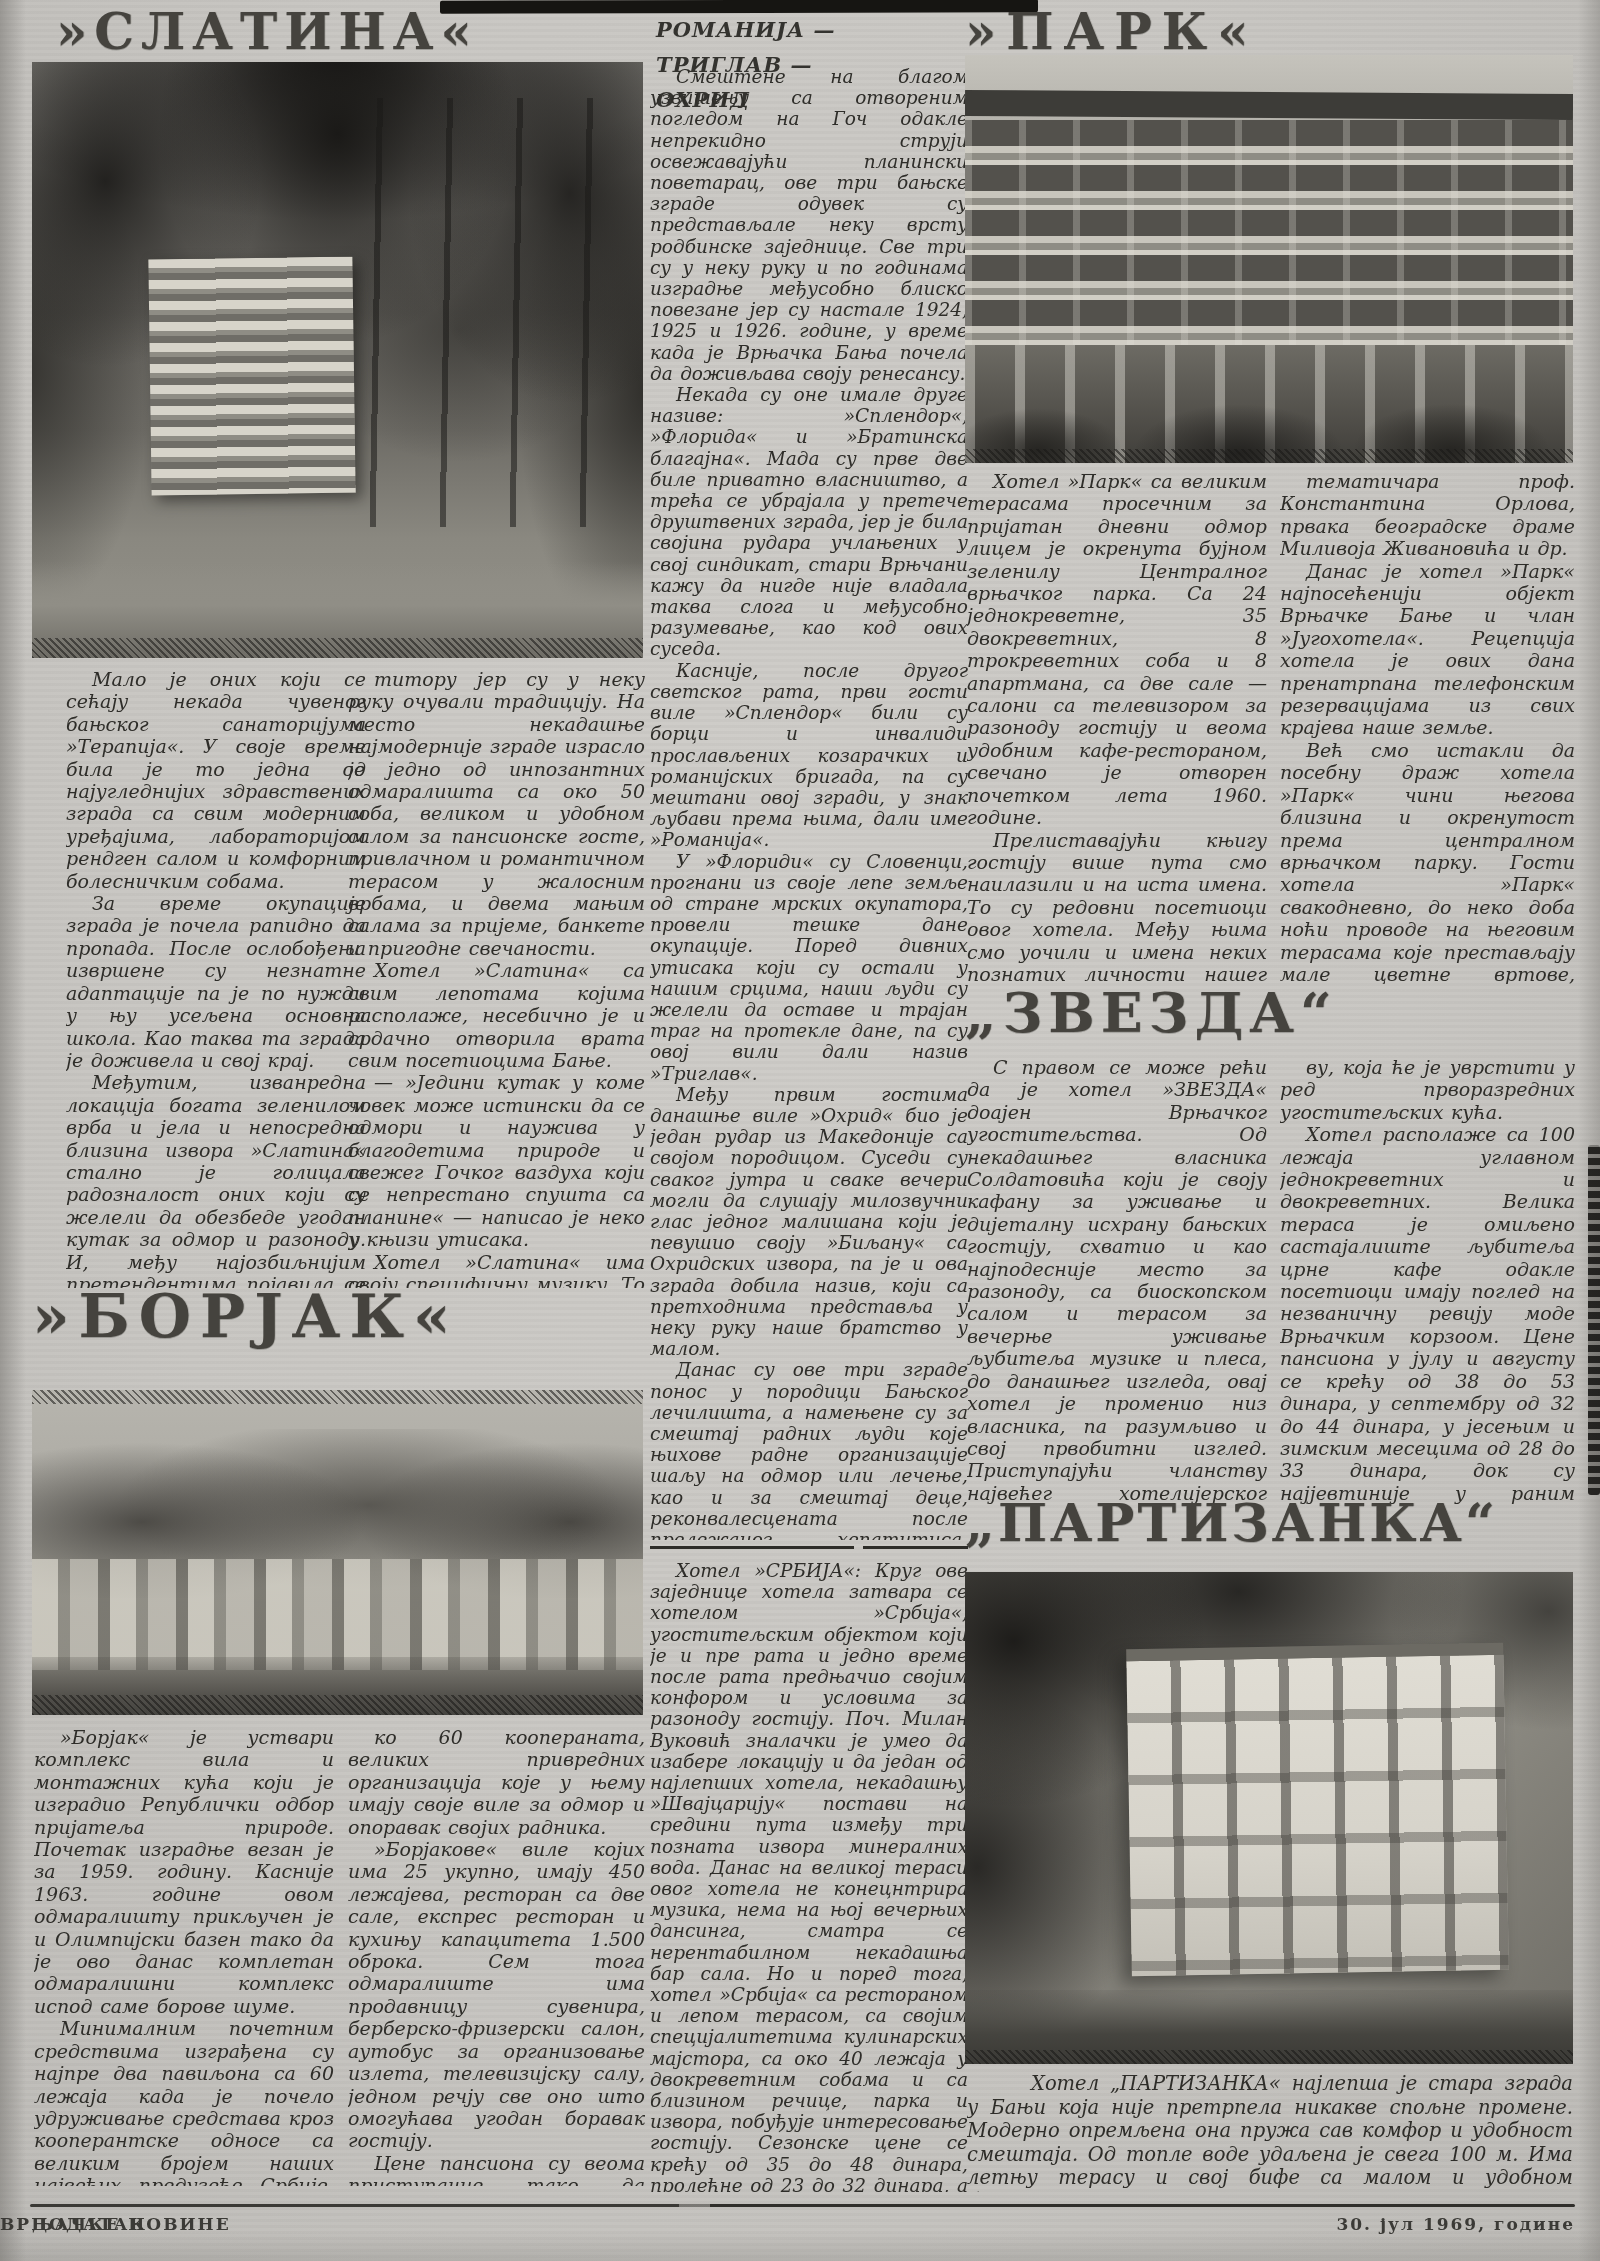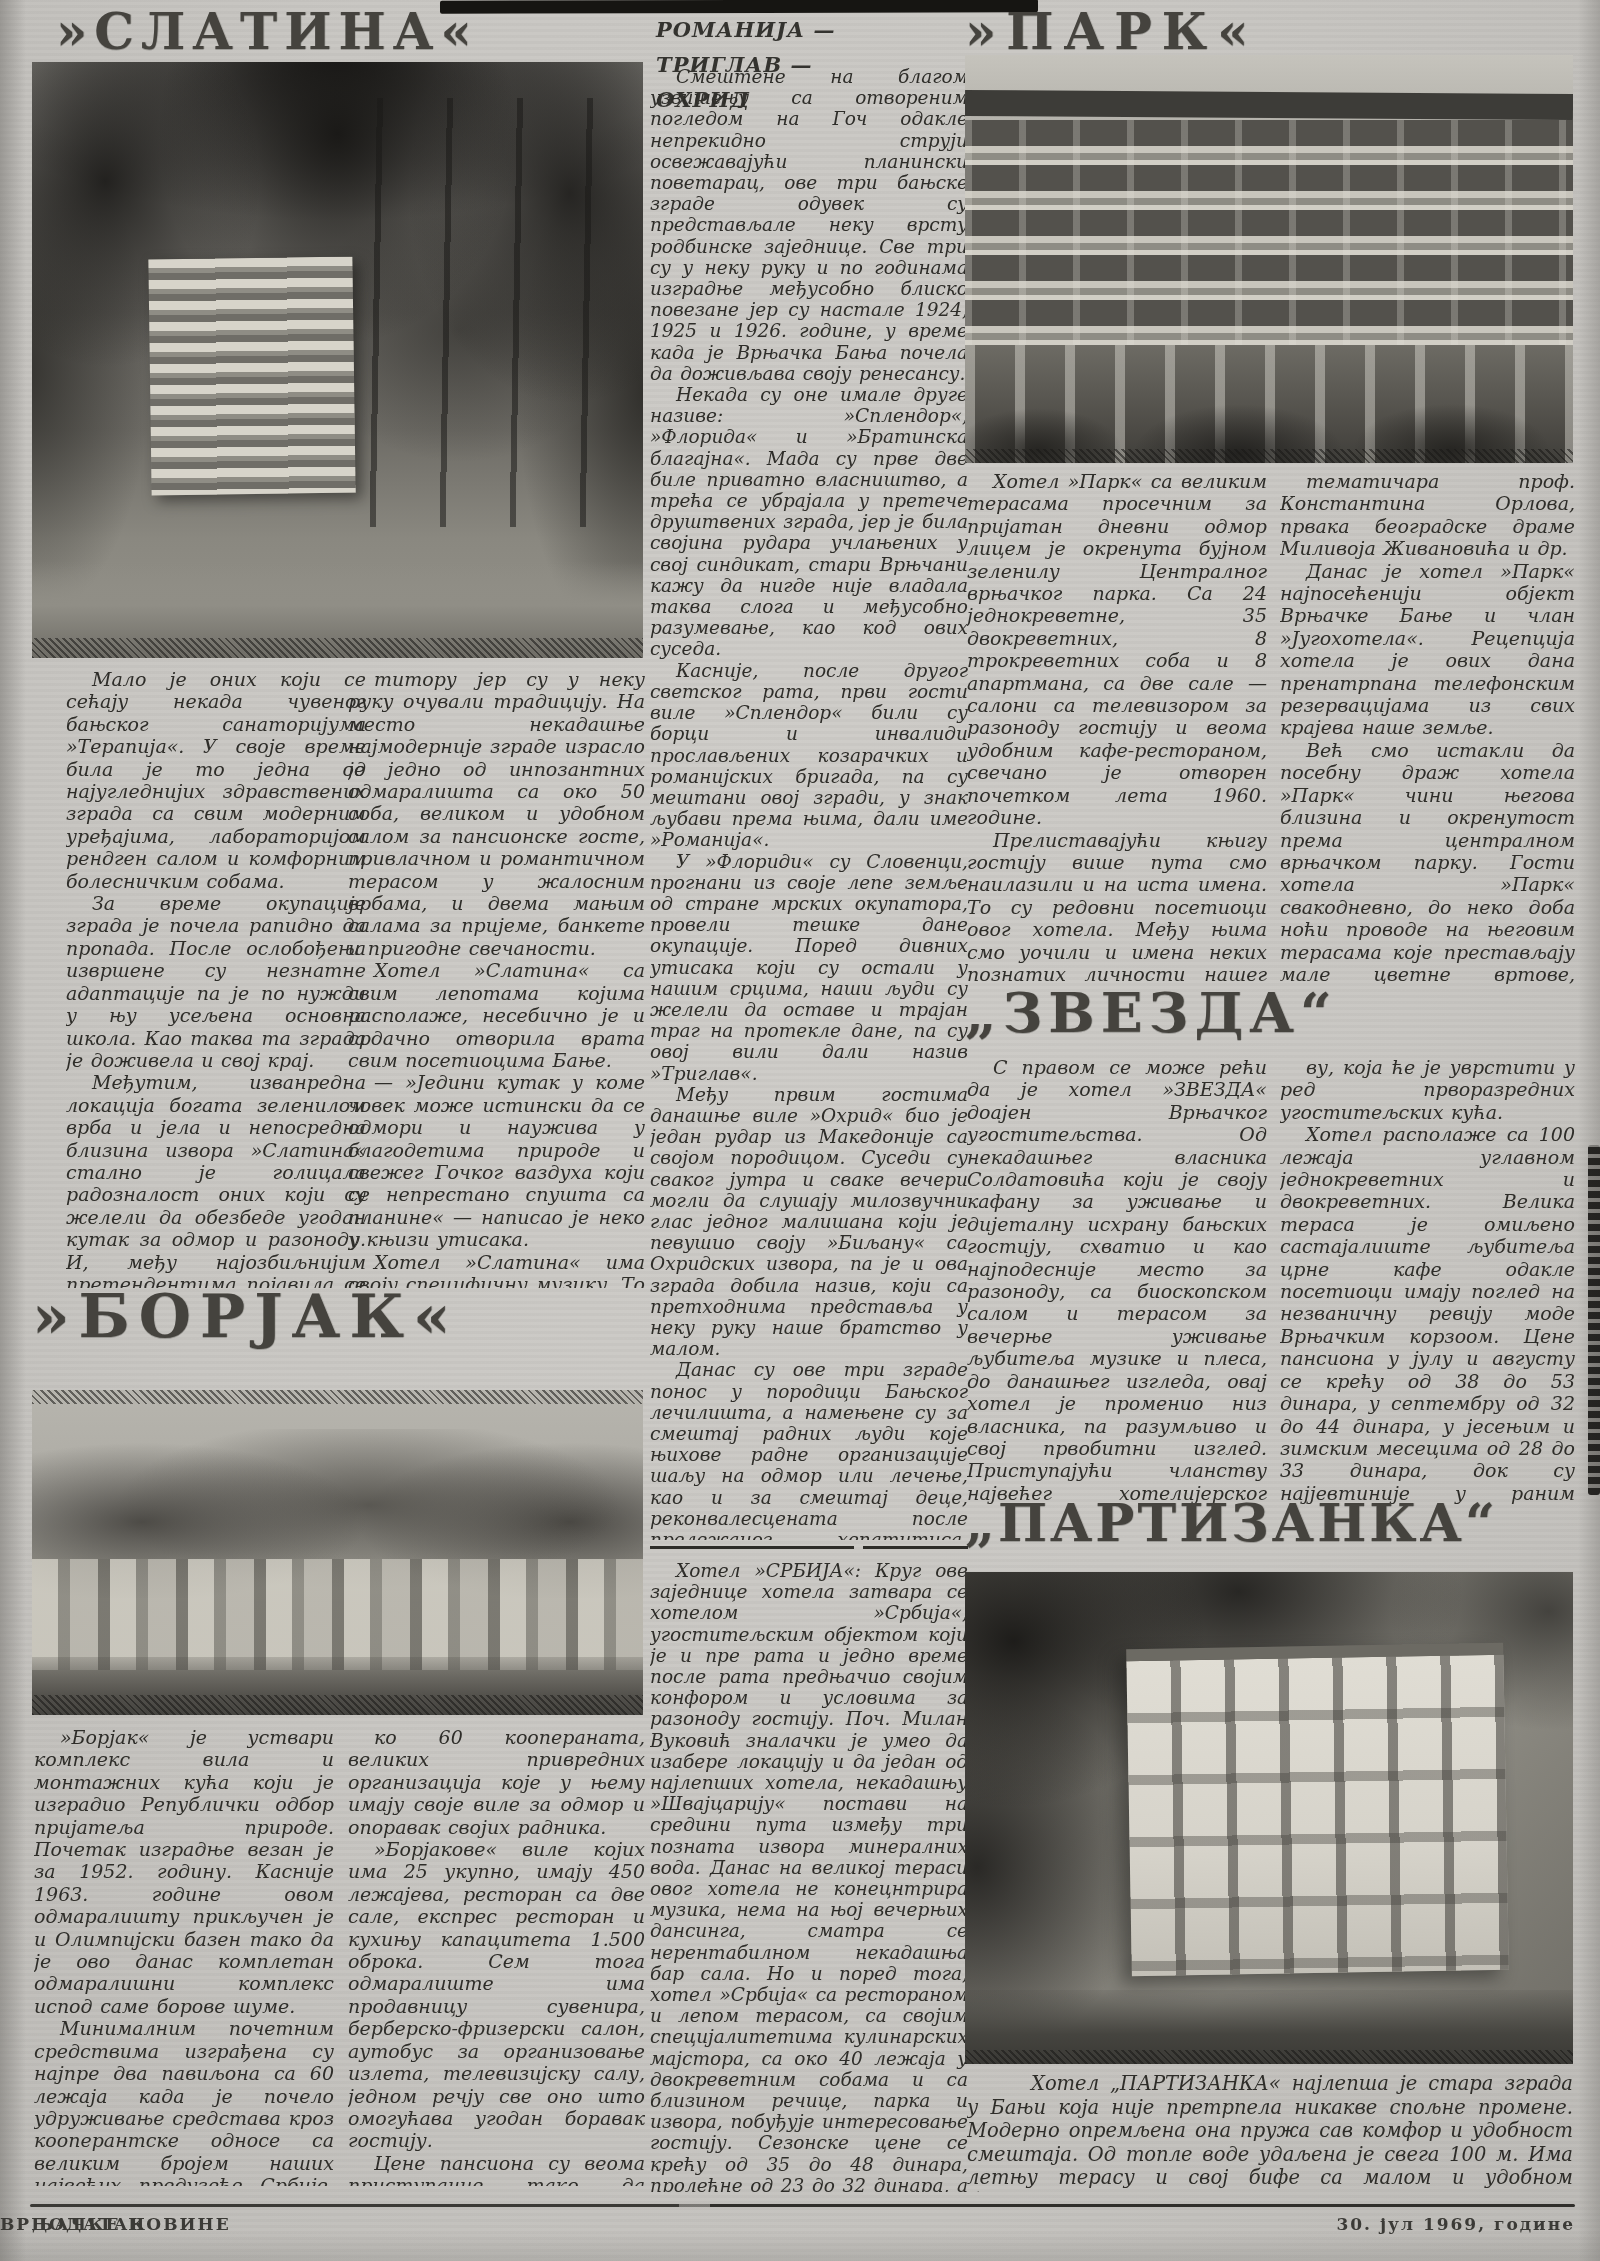--- a/index.html
+++ b/index.html
@@ -132,21 +132,21 @@
   <div class="abs photo" style="left:32px;top:1390px;width:611px;height:325px;">
     <i class="layer pb-sky"></i>
     <i class="layer pb-hills"></i>
     <i class="layer pb-village"></i>
     <i class="layer pb-fg"></i>
     <i class="halftone" style="top:0;height:14px;"></i>
     <i class="halftone" style="bottom:0;"></i>
   </div>
 
   <div class="abs textcol side-col" style="left:34px;top:1726px;width:300px;height:460px;">
-      <p class="para">»Борјак« је уствари комплекс вила и монтажних кућа који је изградио Републички одбор пријатеља природе. Почетак изградње везан је за 1952. годину. Касније 1963. године овом одмаралишту прикључен је и Олимпијски базен тако да је ово данас комплетан одмаралишни комплекс испод саме борове шуме.</p>
+      <p class="para">»Борјак« је уствари комплекс вила и монтажних кућа који је изградио Републички одбор пријатеља природе. Почетак изградње везан је за 1959. годину. Касније 1963. године овом одмаралишту прикључен је и Олимпијски базен тако да је ово данас комплетан одмаралишни комплекс испод саме борове шуме.</p>
       <p class="para">Минималним почетним средствима изграђена су најпре два павиљона са 60 лежаја када је почело удруживање средстава кроз кооперантске односе са великим бројем наших највећих предузеће Србије. Међу првим кооперантима било је Југословенско речно бродарство и »Гоша« из Смедеревске Паланке. Данас ово одмаралиште има о-</p>
     </div>
   <div class="abs textcol side-col" style="left:348px;top:1726px;width:297px;height:460px;">
       <p class="para">ко 60 коопераната, великих привредних организација које у њему имају своје виле за одмор и опоравак својих радника.</p>
       <p class="para">»Борјакове« виле којих има 25 укупно, имају 450 лежајева, ресторан са две сале, експрес ресторан и кухињу капацитета 1.500 оброка. Сем тога одмаралиште има продавницу сувенира, берберско-фризерски салон, аутобус за организовање излета, телевизијску салу, једном речју све оно што омогућава угодан боравак гостију.</p>
       <p class="para">Цене пансиона су веома приступачне тако да омогућавају коришћење услуга у радним људима са нижим личним дохоцима.</p>
     </div>
 
   <div class="abs kicker" style="left:656px;top:12px;width:250px;">РОМАНИЈА — ТРИГЛАВ — ОХРИД</div>
 

